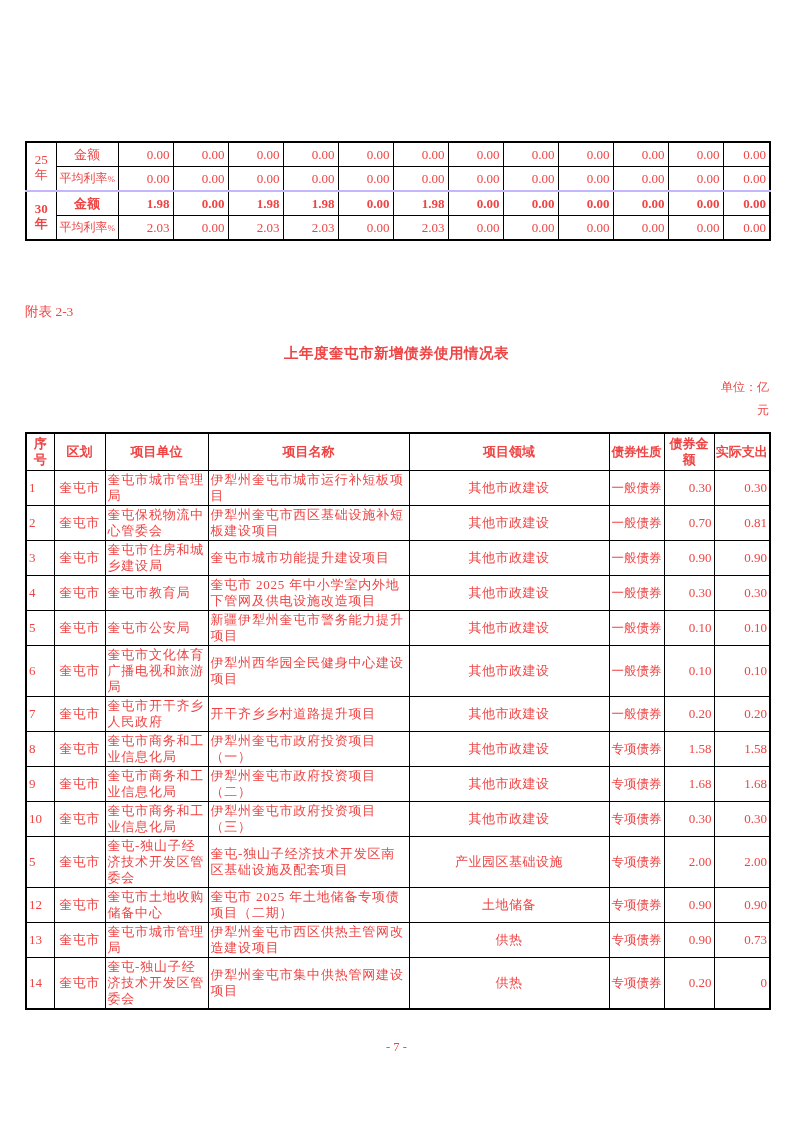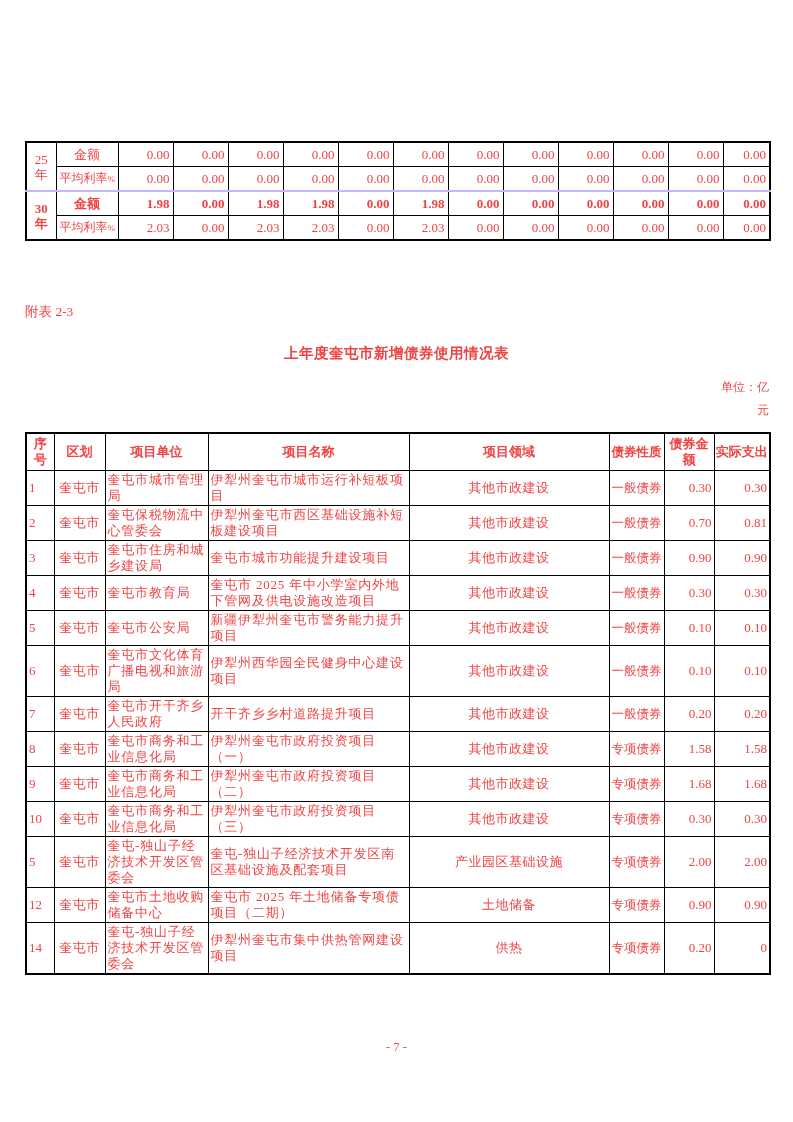--- a/index.html
+++ b/index.html
@@ -280,20 +280,30 @@
           <td class="c-seq">12</td>
           <td class="c-district">奎屯市</td>
           <td class="c-unit">奎屯市土地收购储备中心</td>
           <td class="c-project">奎屯市 2025 年土地储备专项债项目（二期）</td>
           <td class="c-field">土地储备</td>
           <td class="c-type">专项债券</td>
           <td class="num">0.90</td>
           <td class="num">0.90</td>
         </tr>
         <tr>
+          <td class="c-seq">13</td>
+          <td class="c-district">奎屯市</td>
+          <td class="c-unit">奎屯市城市管理局</td>
+          <td class="c-project">伊犁州奎屯市西区供热主管网改造建设项目</td>
+          <td class="c-field">供热</td>
+          <td class="c-type">专项债券</td>
+          <td class="num">0.90</td>
+          <td class="num">0.73</td>
+        </tr>
+        <tr>
           <td class="c-seq">14</td>
           <td class="c-district">奎屯市</td>
           <td class="c-unit">奎屯-独山子经济技术开发区管委会</td>
           <td class="c-project">伊犁州奎屯市集中供热管网建设项目</td>
           <td class="c-field">供热</td>
           <td class="c-type">专项债券</td>
           <td class="num">0.20</td>
           <td class="num">0</td>
         </tr>
       </tbody>

